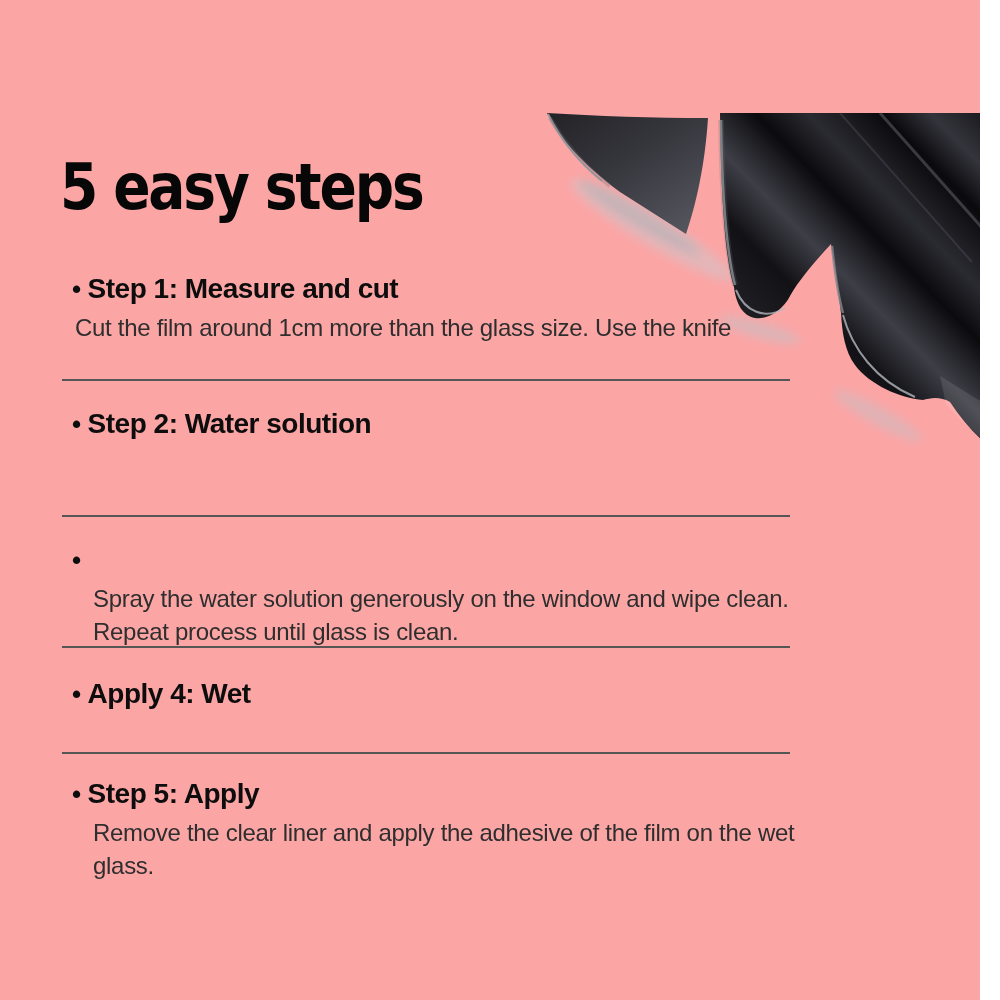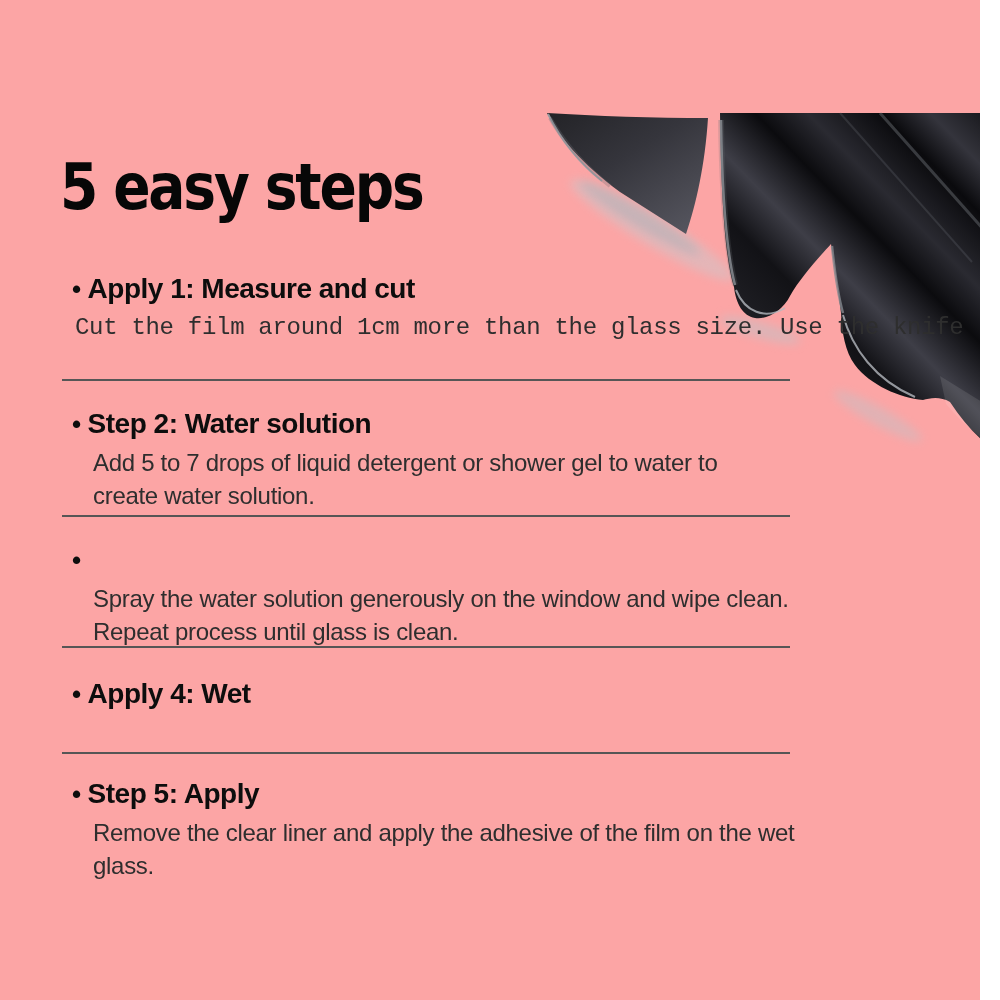--- a/index.html
+++ b/index.html
@@ -49,21 +49,21 @@
     color:#0d0d0d;
   }
   .step-body{
     margin-top:5px;
     font-size:24px;
     line-height:33px;
     letter-spacing:-0.3px;
     color:#2e2e2e;
     white-space:nowrap;
   }
-  .indent-a{padding-left:13px;font-family:Liberation Mono, monospace;}
+  .indent-a{padding-left:13px;}
   .indent-b{padding-left:31px;}
   .divider{
     position:absolute;
     left:62px;
     width:728px;
     height:2px;
     background:#565656;
   }
   #s1{top:272px;} #s2{top:407px;} #s3{top:543px;} #s4{top:677px;} #s5{top:777px;}
   #d1{top:379px;} #d2{top:515px;} #d3{top:646px;} #d4{top:752px;}
@@ -136,36 +136,32 @@
                L 80,112
                C 42,84 18,56 7,33 Z" fill="url(#gradSheet)"></path>
       <path d="M 8,34 C 20,58 38,82 62,101" stroke="#9ea2a8" stroke-width="2" opacity="0.9" fill="none"></path>
       <path d="M 10,38 C 24,62 44,86 70,106" stroke="#6e7076" stroke-width="4" opacity="0.3" fill="none"></path>
     </g>
   </svg>
 
   <div class="step" id="s1">
     <div class="step-heading">
       <span class="bullet">•</span>
-      <span>Apply 1: Measure and cut</span>
+      <span>Step 1: Measure and cut</span>
     </div>
     <div class="step-body indent-a">
       <div>Cut the film around 1cm more than the glass size. Use the knife</div>
     </div>
   </div>
   <div class="divider" id="d1"></div>
 
   <div class="step" id="s2">
     <div class="step-heading">
       <span class="bullet">•</span>
       <span>Step 2: Water solution</span>
-    </div>
-    <div class="step-body indent-b">
-      <div>Add 5 to 7 drops of liquid detergent or shower gel to water to</div>
-      <div>create water solution.</div>
     </div>
   </div>
   <div class="divider" id="d2"></div>
 
   <div class="step" id="s3">
     <div class="step-heading">
       <span class="bullet">•</span>
     </div>
     <div class="step-body indent-b">
       <div>Spray the water solution generously on the window and wipe clean.</div>

